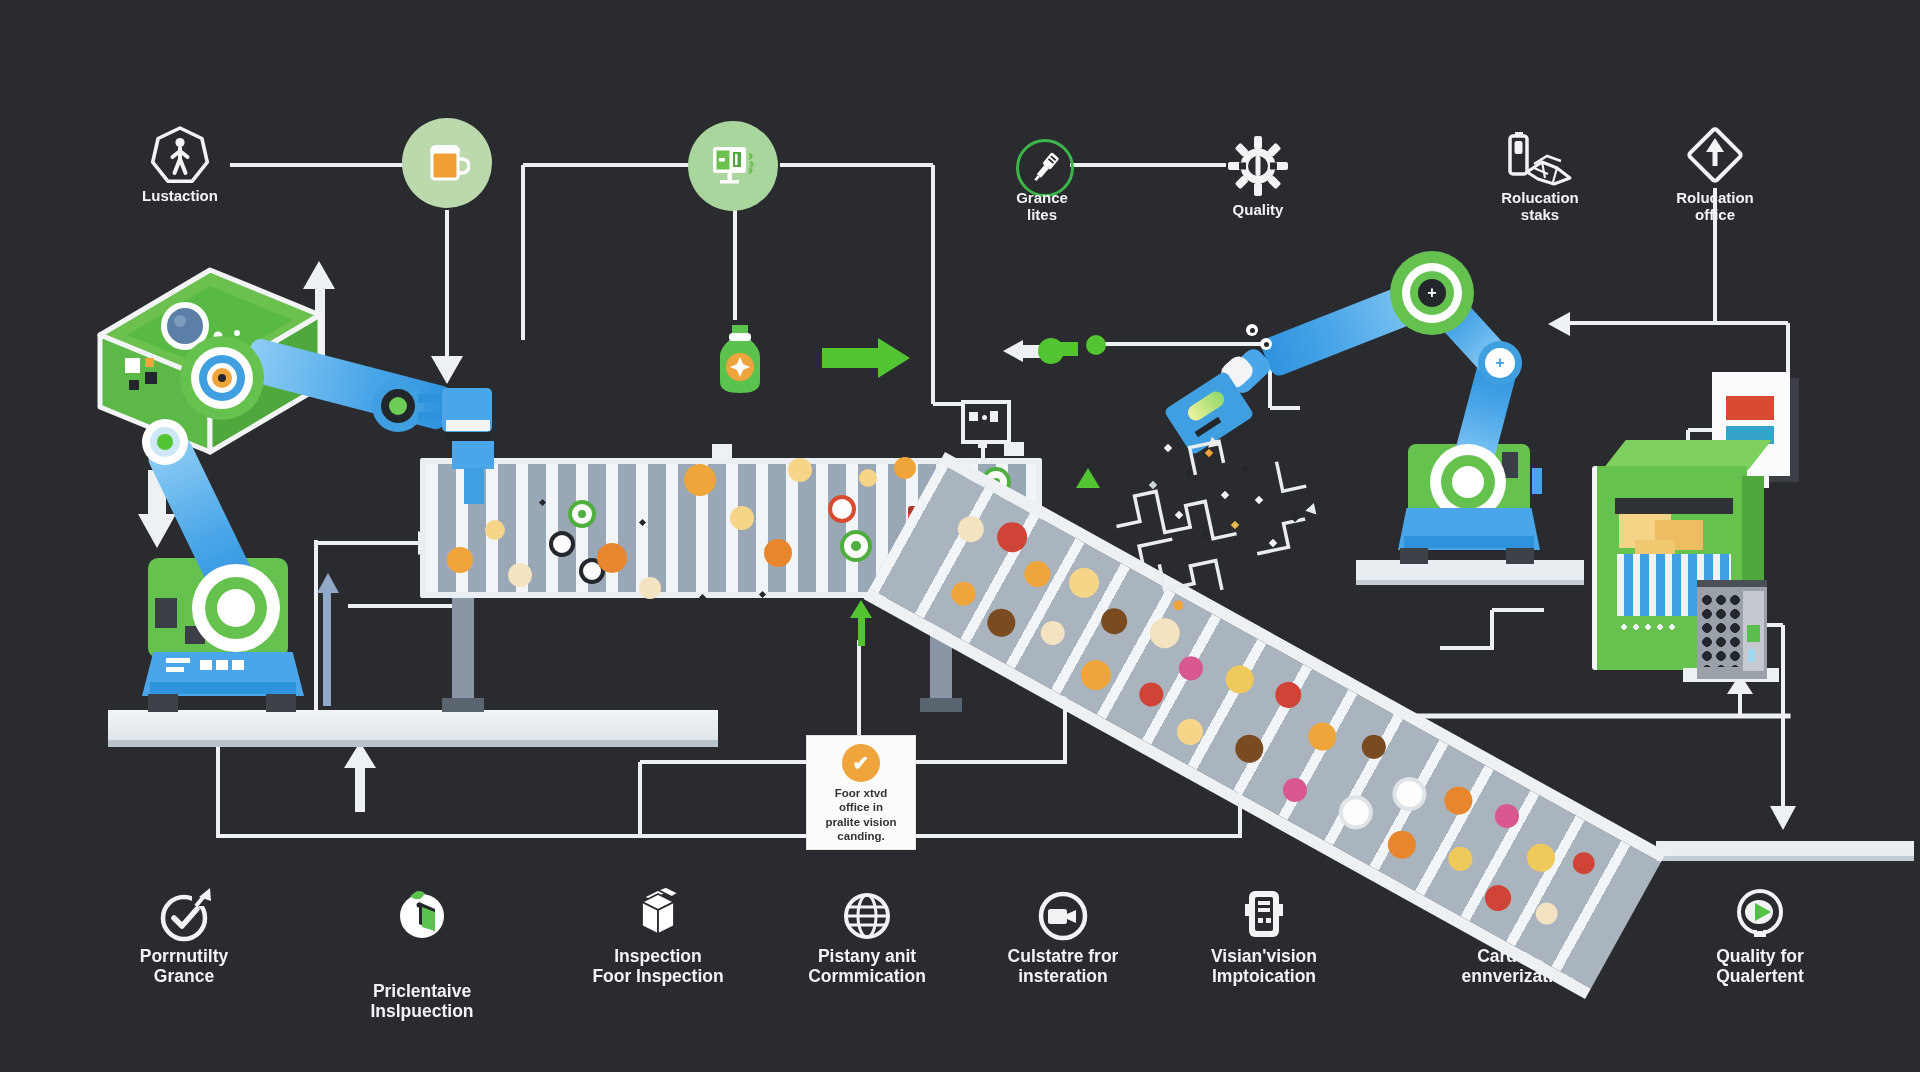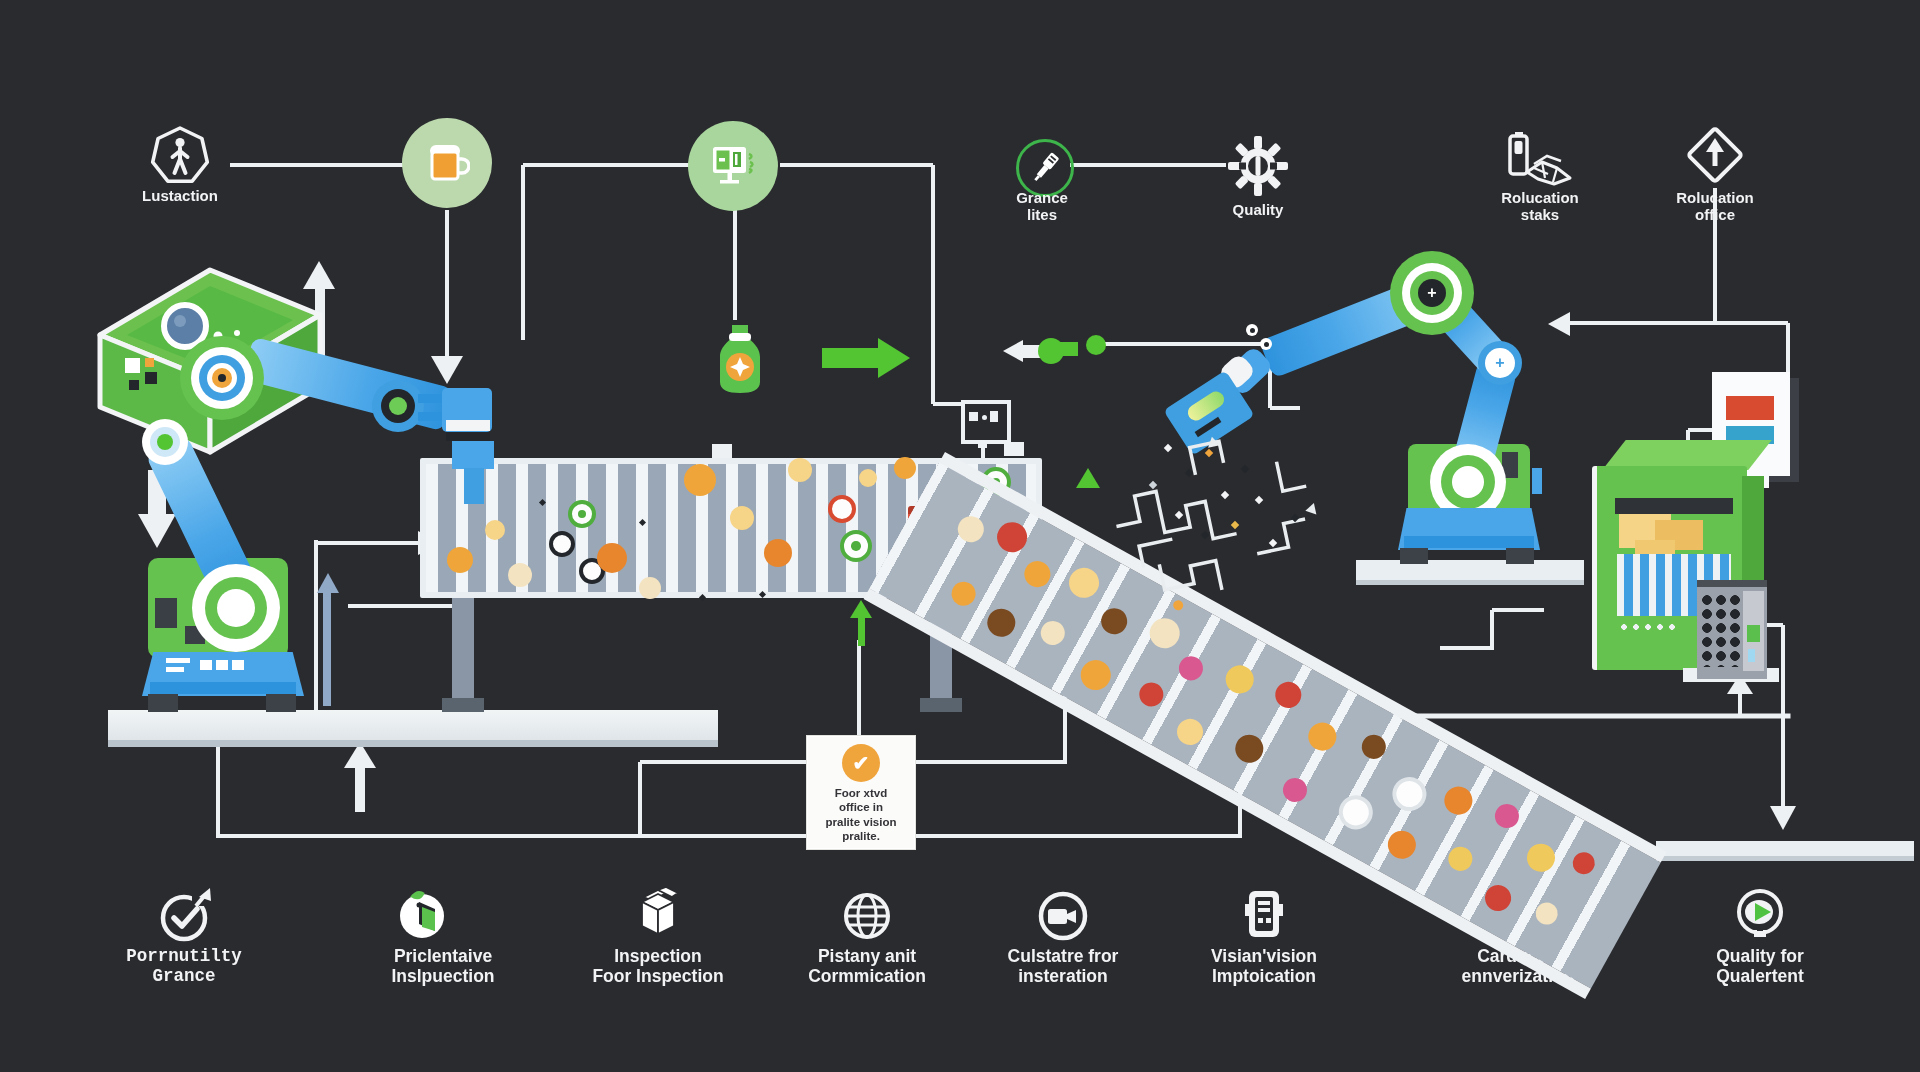--- a/index.html
+++ b/index.html
@@ -443,47 +443,47 @@
   </div>
   <div class="abs" style="left:1683px;top:668px;width:96px;height:14px;background:#eef1f4;z-index:7;"></div>
 
   <div class="notebox">
     <div class="ncirc">
         <span>✔</span>
       </div>
     <div class="nline">Foor xtvd</div>
     <div class="nline">office in</div>
     <div class="nline">pralite vision</div>
-    <div class="nline">pralite.</div>
+    <div class="nline">canding.</div>
   </div>
 
   <div class="abs" style="left:152px;top:884px;z-index:4;">
     <svg width="64" height="64" viewBox="0 0 64 64">
       <circle cx="32" cy="34" r="21" fill="none" stroke="#f1f3f4" stroke-width="4.5"></circle>
       <rect x="40" y="4" width="20" height="18" fill="#2a2b2f"></rect>
       <path d="M44,22 L53,11" stroke="#f1f3f4" stroke-width="4"></path>
       <polygon points="58,4 59,17 47,13" fill="#f1f3f4"></polygon>
       <polyline points="22,34 30,42 45,25" fill="none" stroke="#f1f3f4" stroke-width="5.5" stroke-linecap="round" stroke-linejoin="round"></polyline>
     </svg>
   </div>
-  <div class="botlabel" style="left:184px;top:946px;font-family:Liberation Mono, monospace;">
+  <div class="botlabel" style="left:184px;top:946px;">
     <div>Porrnutilty</div>
       <div>Grance</div>
   </div>
 
   <div class="abs" style="left:390px;top:884px;z-index:4;">
     <svg width="64" height="64" viewBox="0 0 64 64">
       <circle cx="32" cy="32" r="22" fill="#fff"></circle>
       <polygon points="29,18 45,25 45,47 29,40" fill="#23272b"></polygon>
       <polygon points="32,23 45,28 45,47 32,43" fill="#5cc24e"></polygon>
       <path d="M20,11 q9,-7 15,0 q-7,9 -15,0 z" fill="#5cc24e" transform="rotate(-15 27 11)"></path>
       <circle cx="29" cy="21" r="2.5" fill="#23272b"></circle>
     </svg>
   </div>
-  <div class="botlabel" style="left:422px;top:946px;margin-left:21px;">
+  <div class="botlabel" style="left:422px;top:981px;">
     <div>Priclentaive</div>
       <div>Inslpuection</div>
   </div>
 
   <div class="abs" style="left:626px;top:882px;z-index:4;">
     <svg width="64" height="64" viewBox="0 0 64 64">
       <g fill="#fff" stroke="#2a2b2f" stroke-width="1.8" stroke-linejoin="round">
         <polygon points="18,15 32,8 40,11 26,19"></polygon>
         <polygon points="46,15 32,8 40,5 52,11"></polygon>
         <polygon points="16,20 32,12 48,20 32,28"></polygon>

